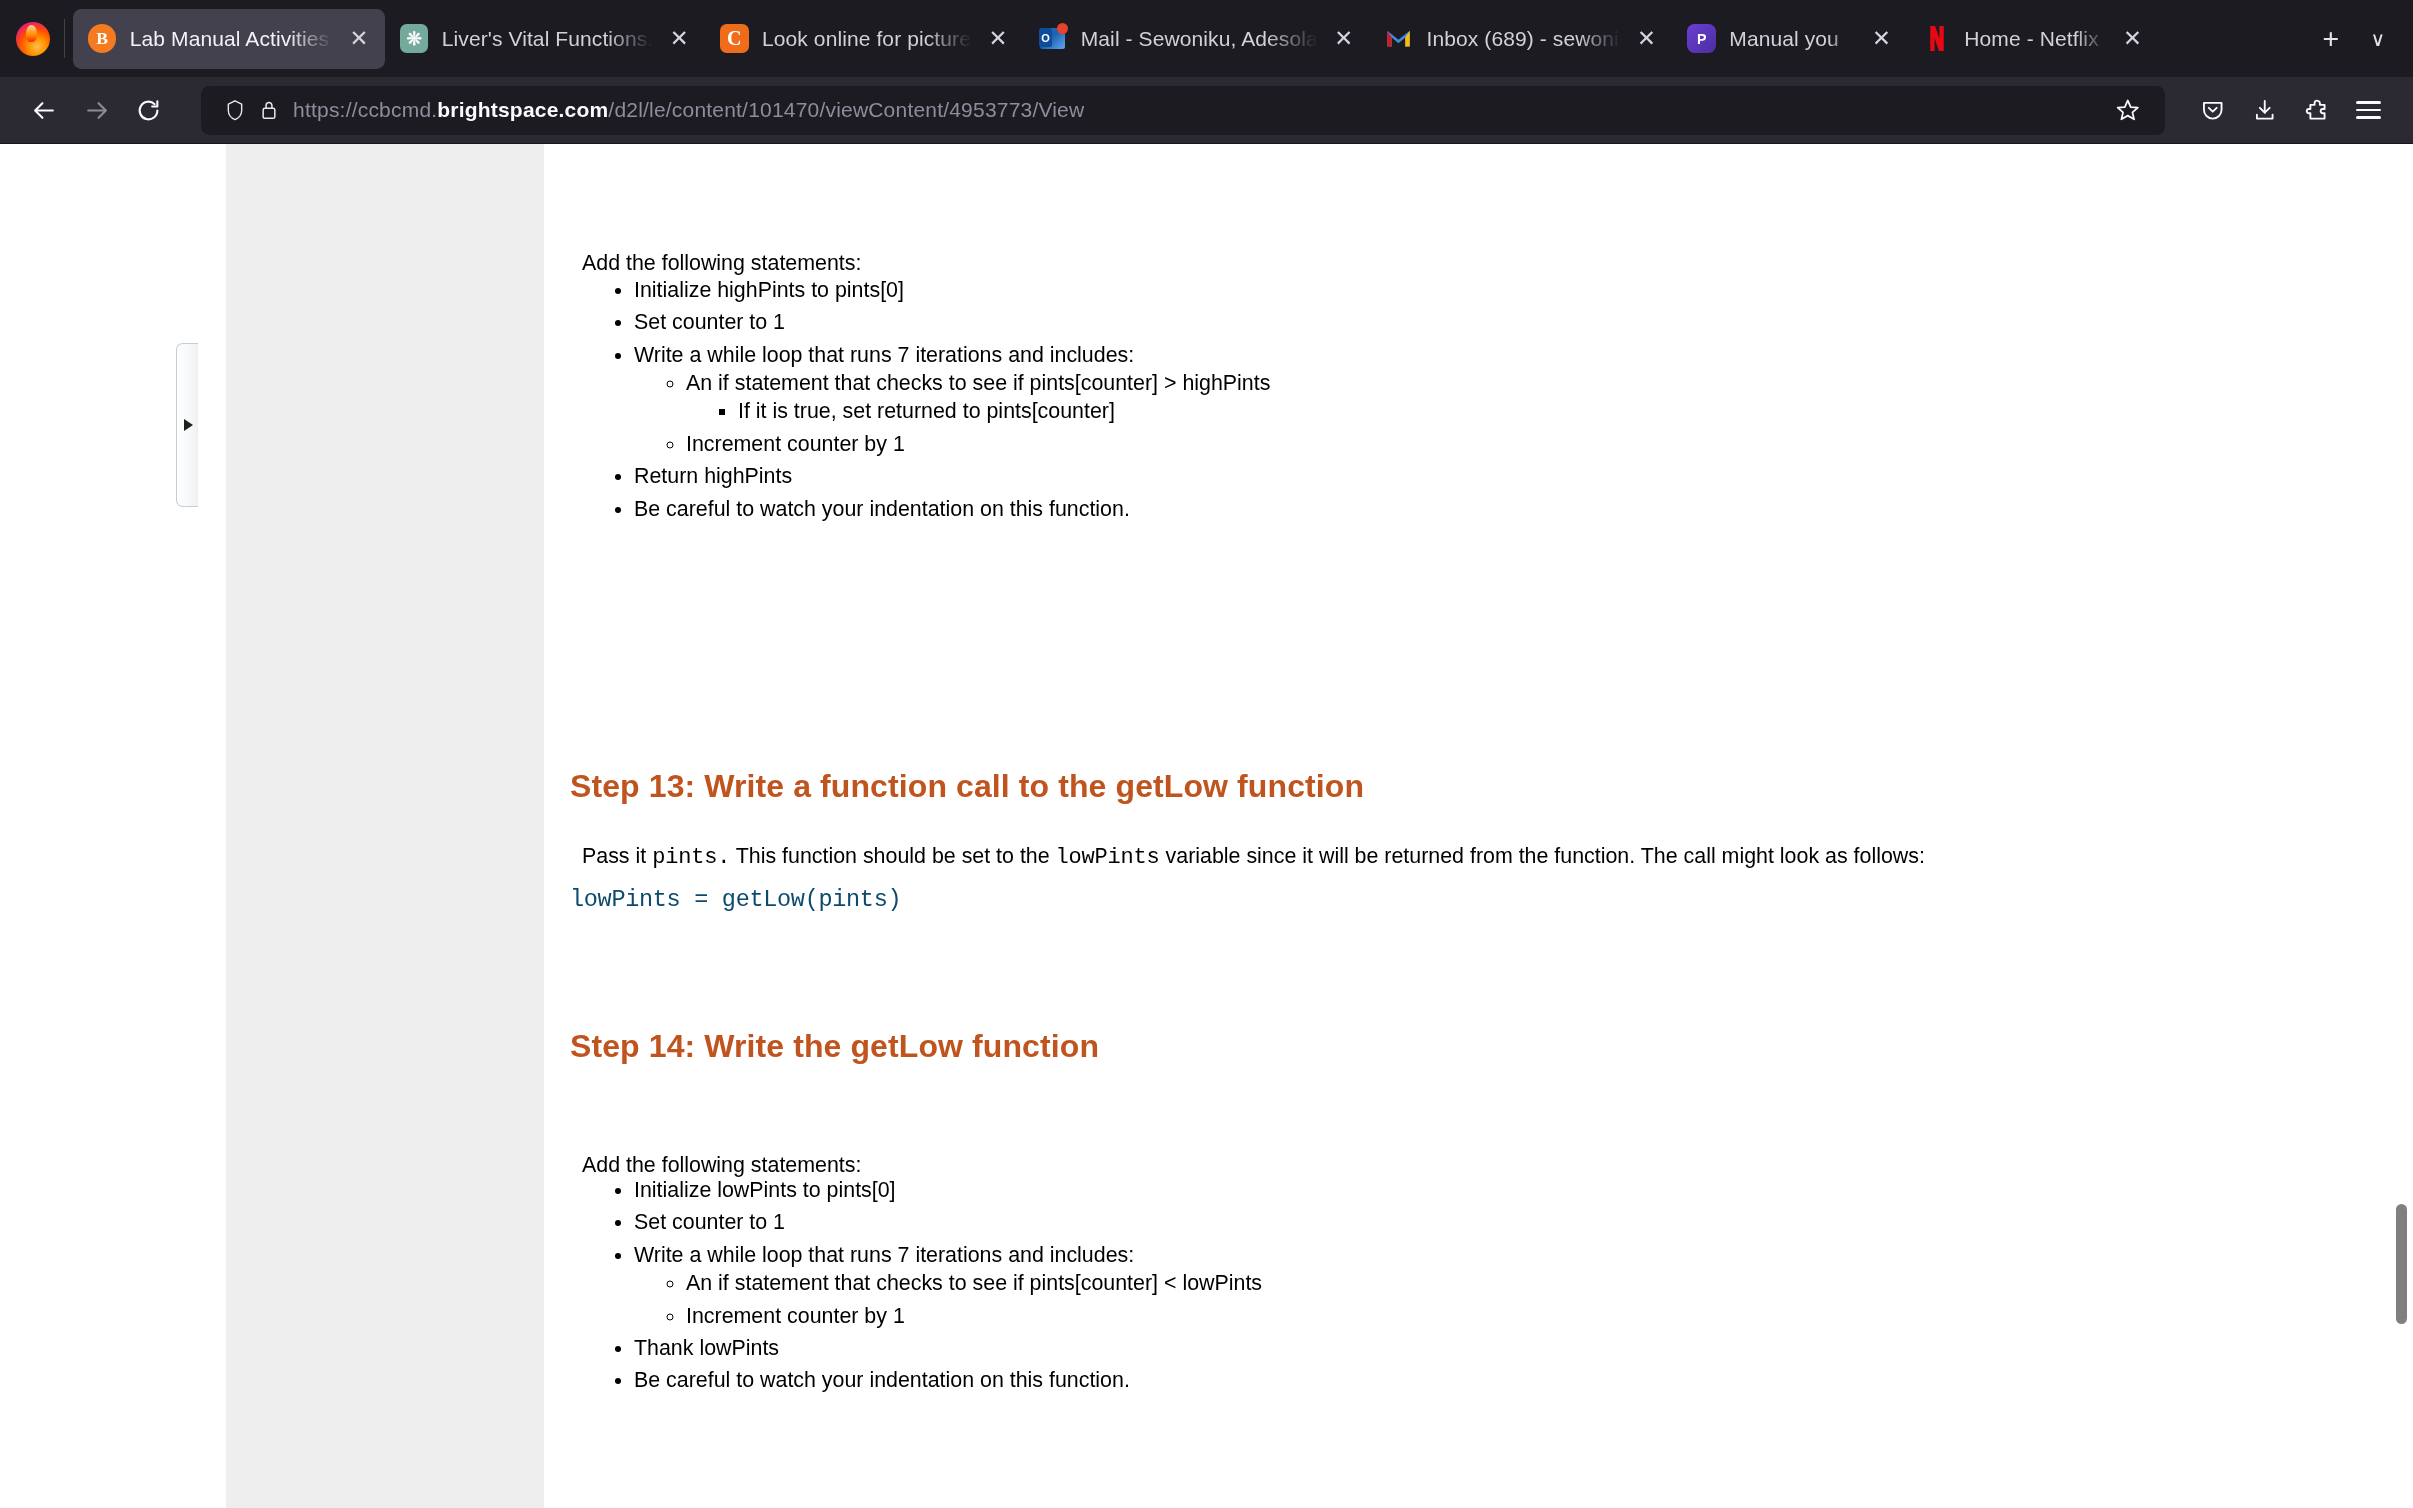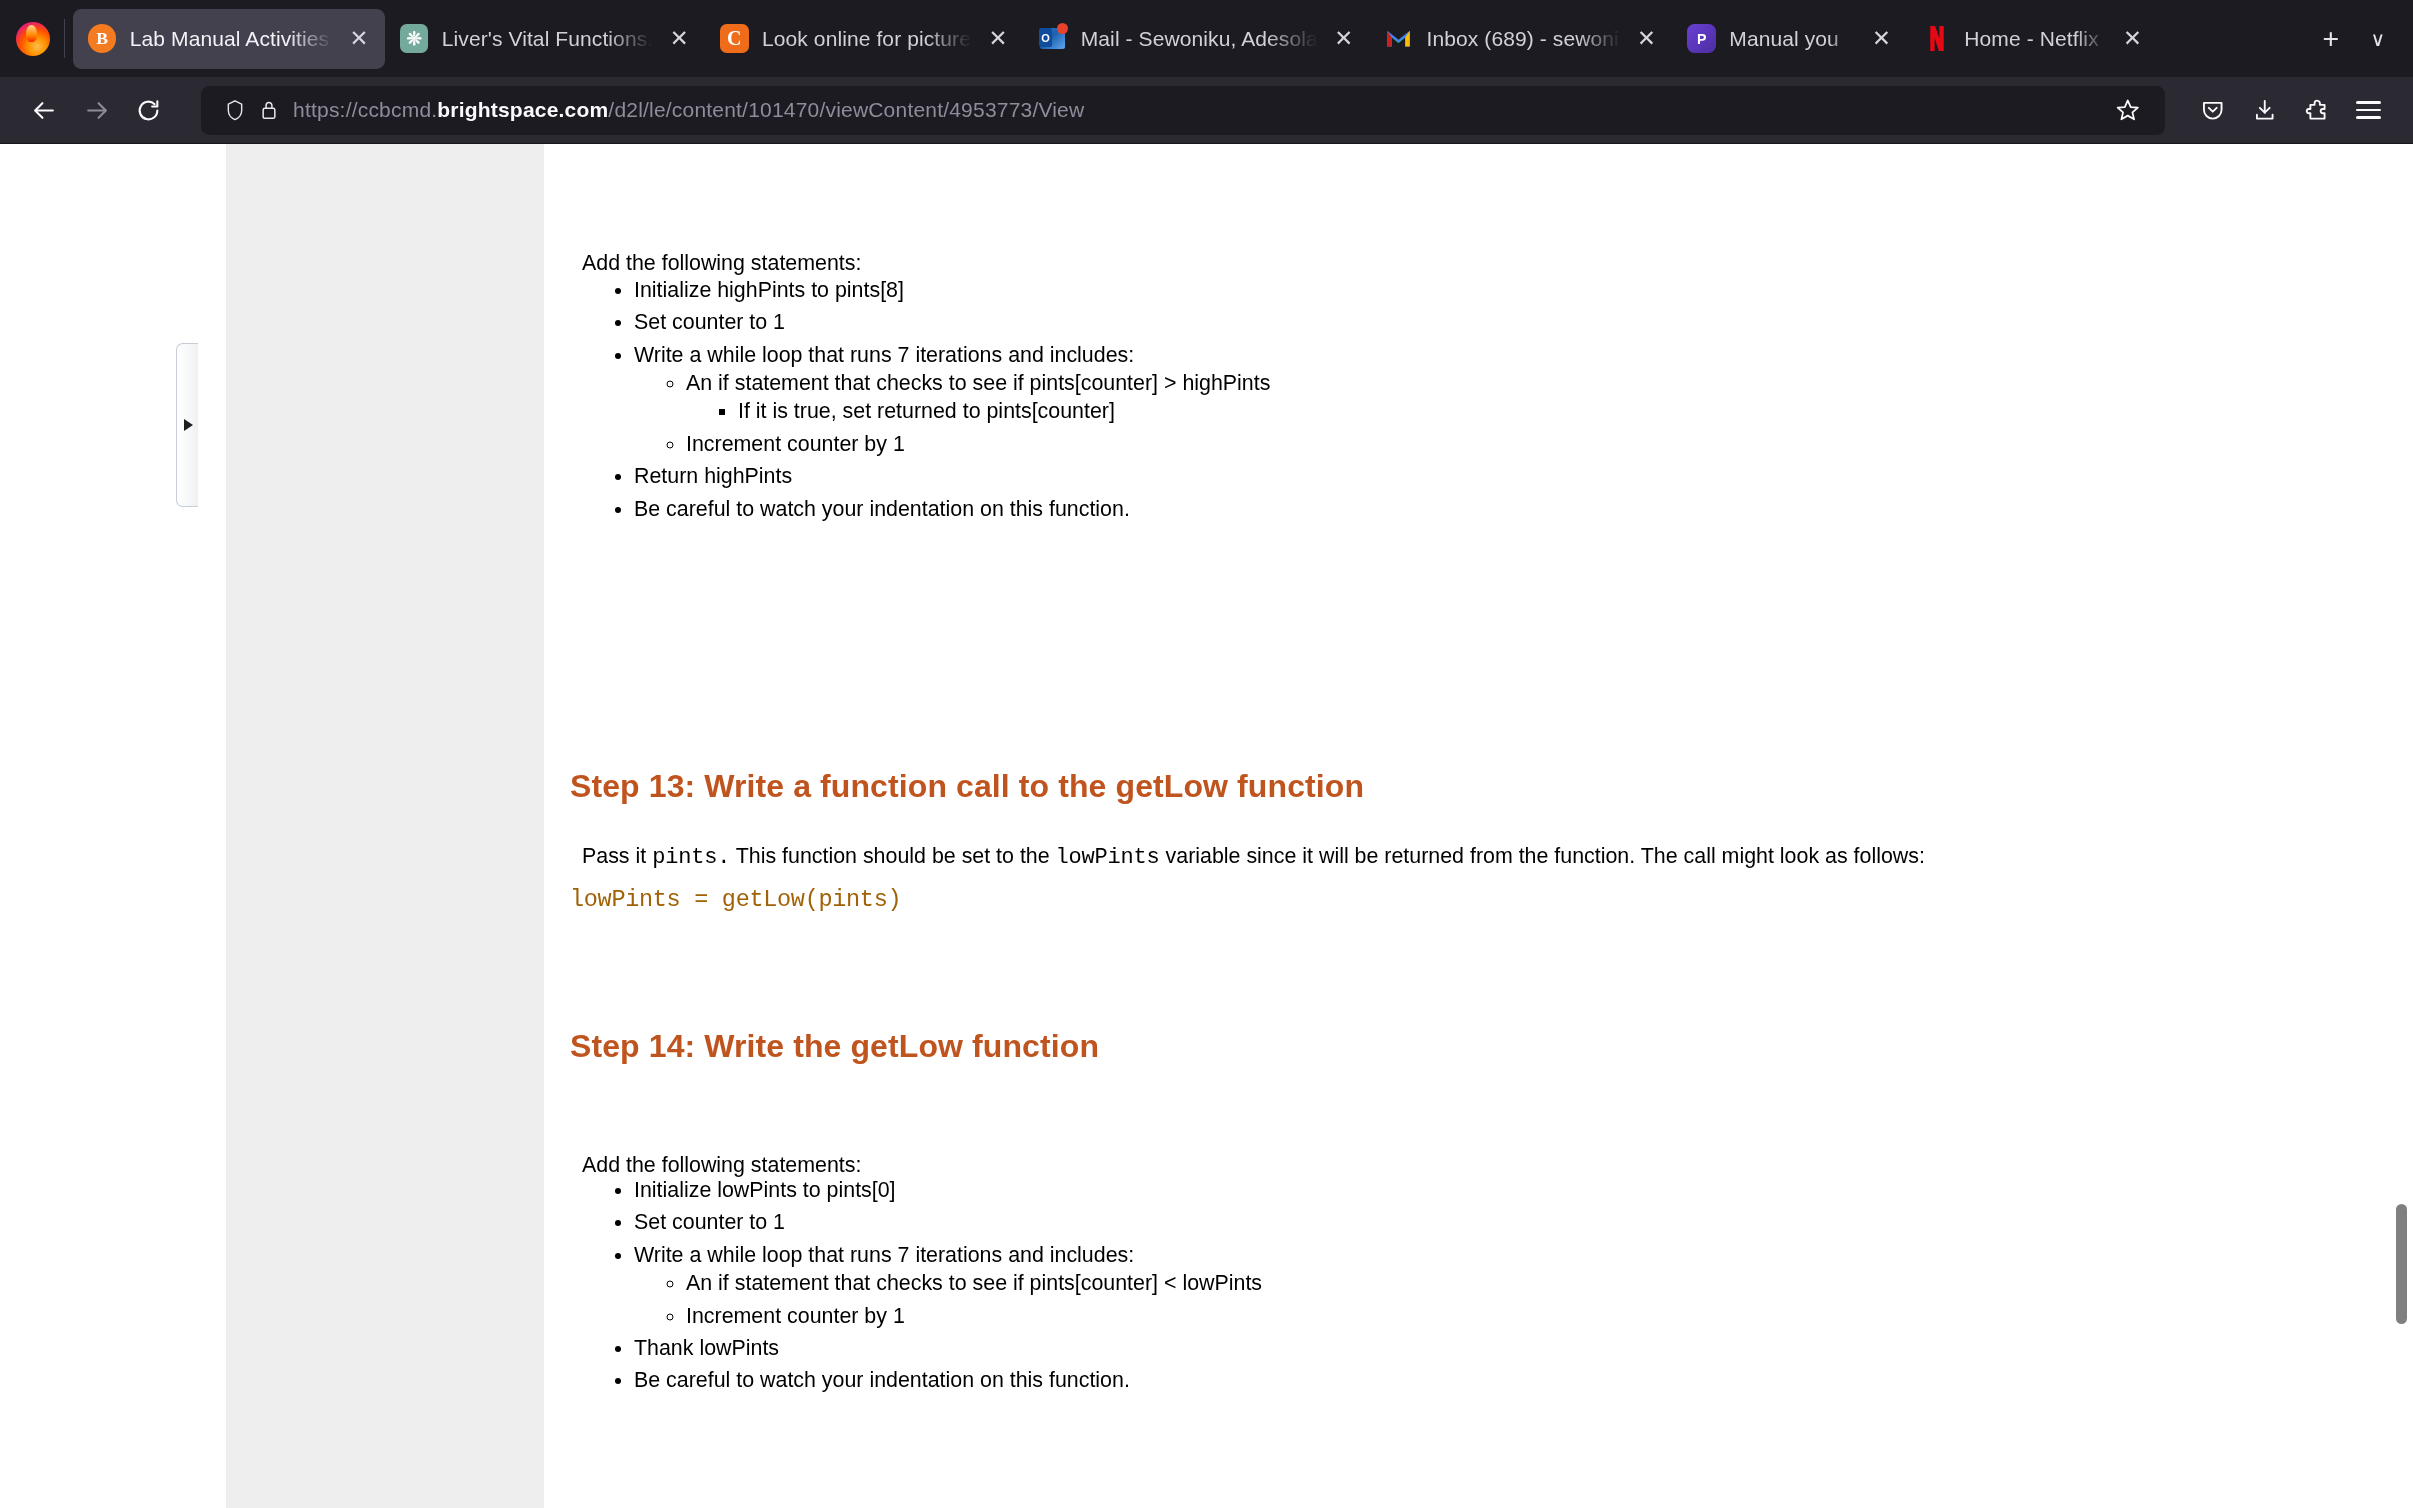--- a/index.html
+++ b/index.html
@@ -239,21 +239,21 @@
   h2.step {
     font-size: 32px;
     font-weight: bold;
     color: #c0541e;
     margin: 0;
     letter-spacing: 0.1px;
   }
   .codeline {
     font-family: "Liberation Mono", "DejaVu Sans Mono", monospace;
     font-size: 23.5px;
-    color: #a16207;
+    color: #0c4a6e;
     letter-spacing: -0.3px;
   }
 
   ul.lv1 { list-style: disc; margin: 0; padding-left: 64px; }
   ul.lv2 { list-style: circle; margin: 0; padding-left: 52px; }
   ul.lv3 { list-style: square; margin: 0; padding-left: 52px; }
   ul.lv1 > li, ul.lv2 > li, ul.lv3 > li {
     font-size: 21.4px;
     color: #000;
     line-height: 1.32;
@@ -449,21 +449,21 @@
     <div class="panel-handle">
       <div class="tri"></div>
     </div>
 
     <div class="content">
       <div class="doc">
 
         <p class="body at" style="top:94px;">Add the following statements:</p>
 
         <ul class="lv1 at" style="top:132px;">
-          <li>Initialize highPints to pints[8]</li>
+          <li>Initialize highPints to pints[0]</li>
           <li>Set counter to 1</li>
           <li>
             <span>Write a while loop that runs 7 iterations and includes:</span>
             <ul class="lv2">
               <li>
                 <span>An if statement that checks to see if pints[counter] &gt; highPints</span>
                 <ul class="lv3">
                   <li>If it is true, set returned to pints[counter]</li>
                 </ul>
               </li>

